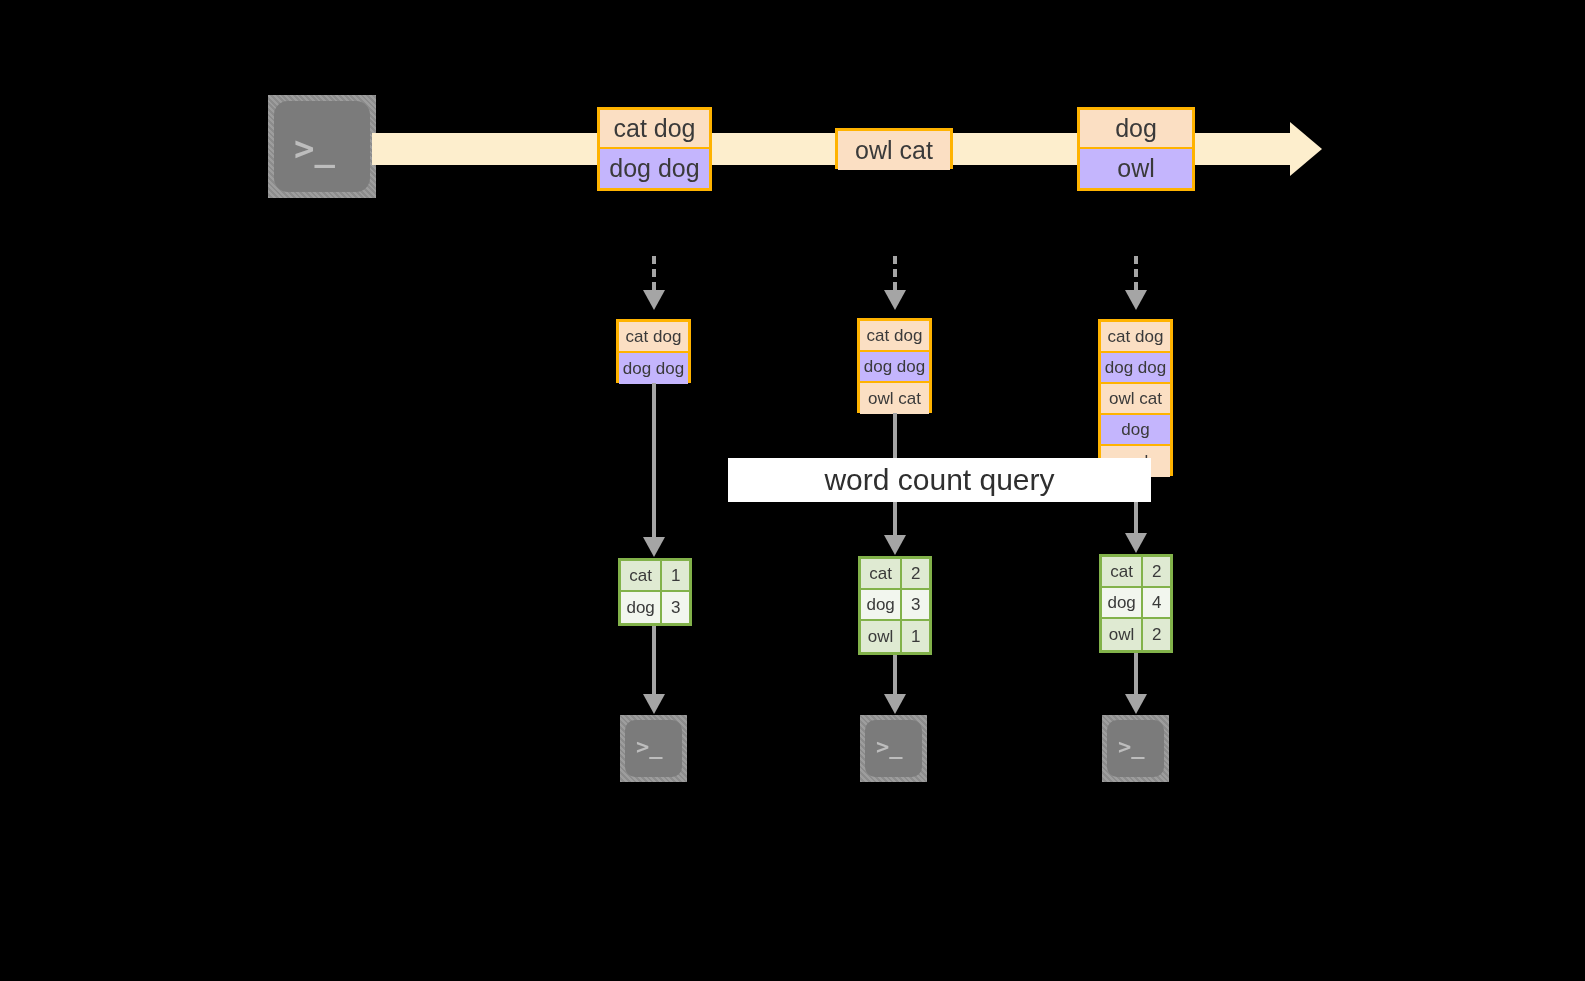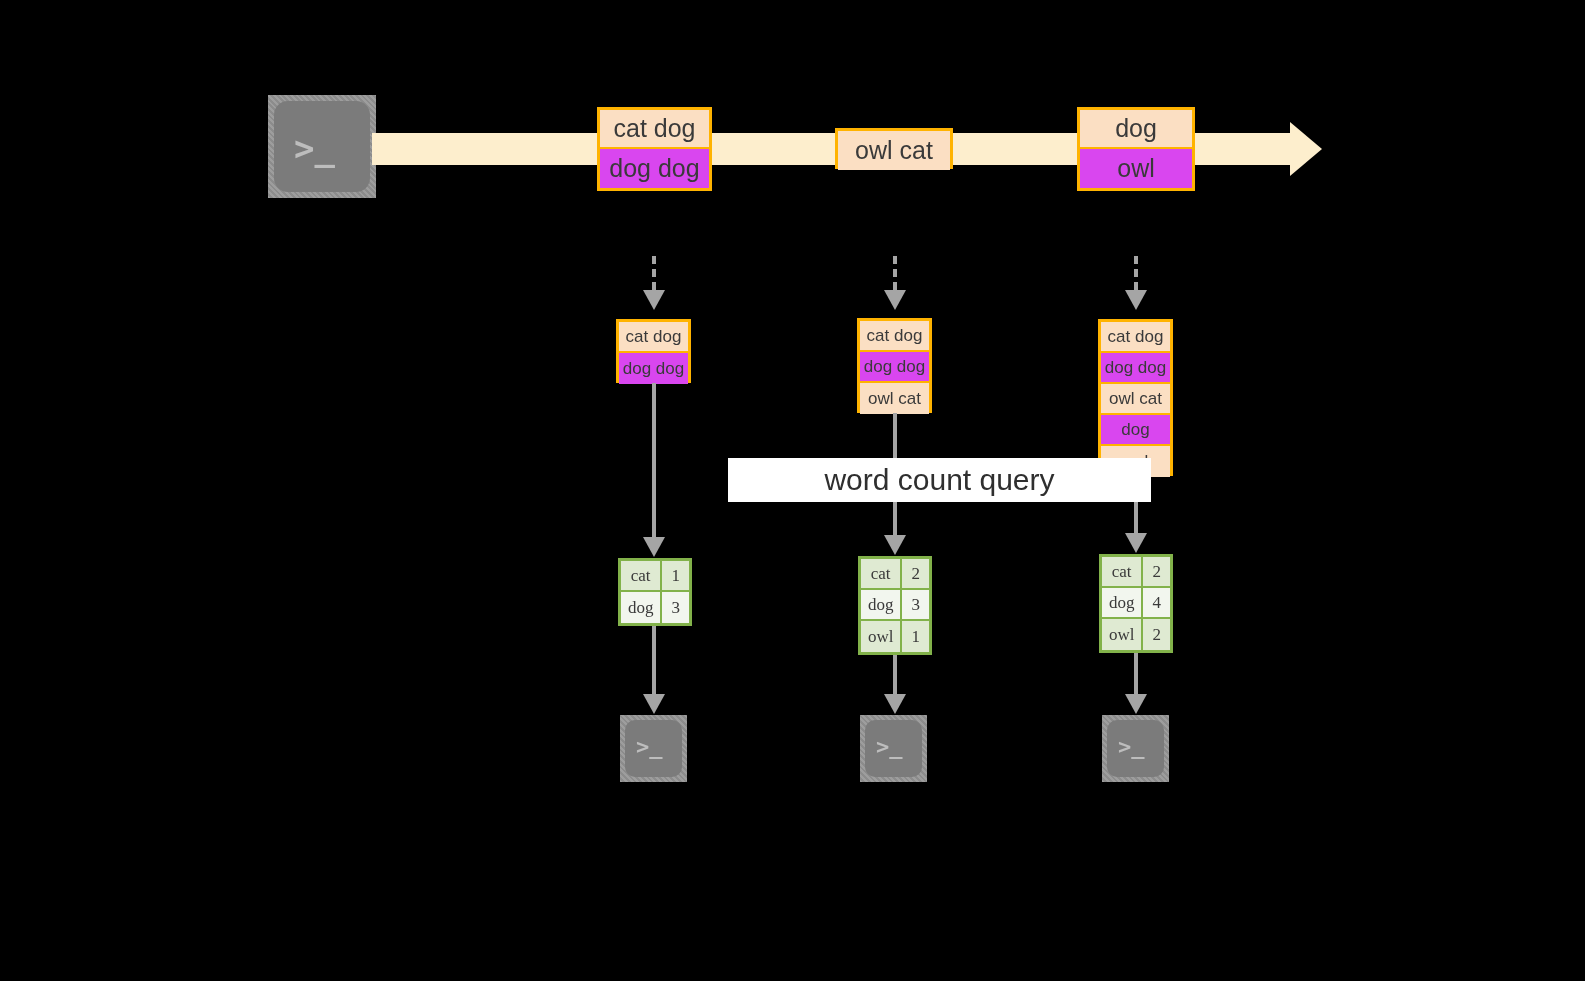--- a/index.html
+++ b/index.html
@@ -50,38 +50,37 @@
     position:absolute;
     border:3px solid #ffb300;
     box-sizing:border-box;
     background:#fdf2e6;
   }
   .msgrow{
     box-sizing:border-box;
     display:flex;align-items:center;justify-content:center;
     color:#3a3a3a;
     border-bottom:2px solid #ffb300;
-    background:#d946ef;
+    background:#c4b5fd;
     white-space:nowrap;
   }
   .msgrow:last-child{border-bottom:none;}
   .msgrow.dark{background:#fbdfc3;}
 
   
   .msgbox.top .msgrow{height:39px;font-size:25px;}
   
   .msgbox.state .msgrow{height:31px;font-size:17px;}
 
   
   .tbl{
     position:absolute;
     border:3px solid #82b24a;
     box-sizing:border-box;
     background:#eef4e7;
-    font-family:Liberation Serif, serif;
   }
   .tbl .trow{
     display:flex;
     height:31px;
     box-sizing:border-box;
     border-bottom:2px solid #82b24a;
   }
   .tbl .trow:last-child{border-bottom:none;}
   .tbl .tcell{
     box-sizing:border-box;

